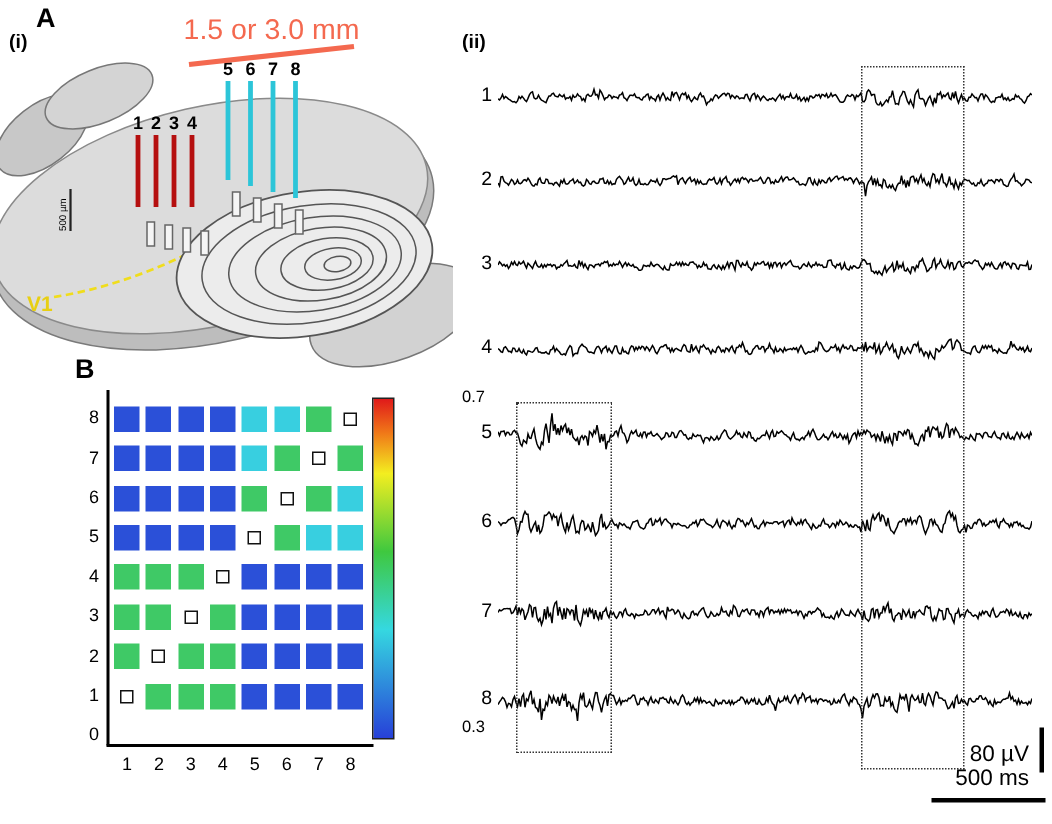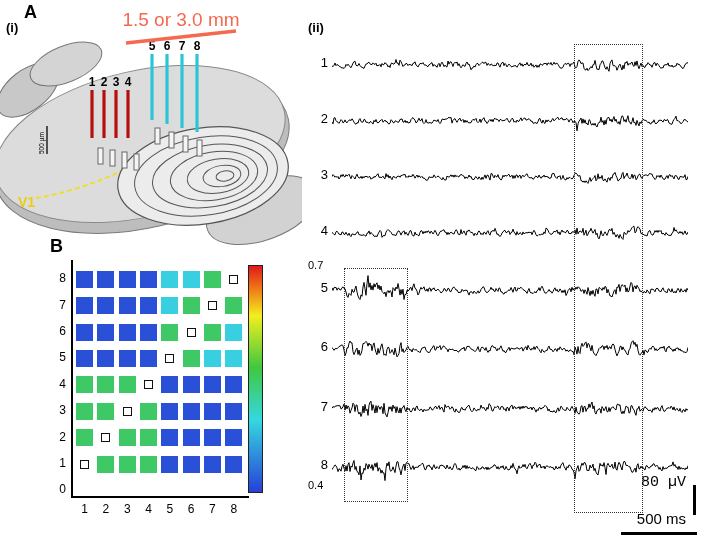--- a/index.html
+++ b/index.html
@@ -127,33 +127,33 @@
       </svg>
       <span class="trace-label" style="left: 312px; top: 457px;">8</span>
       <svg width="356" height="46" viewBox="0 0 356 46" class="trace-svg" style="left: 332px; top: 444px;">
         <polyline points="0,25.7 1,23.9 2,22.6 3,20.9 4,21.8 5,23.9 6,27.6 7,24.9 8,25.2 9,27.2 10,22.4 11,20.3 12,24.3 13,27.1 14,21.7 15,27.1 16,20.5 17,18.7 18,27.5 19,22.0 20,23.2 21,19.1 22,16.5 23,25.5 24,22.4 25,27.5 26,28.2 27,30.8 28,21.9 29,36.0 30,28.9 31,29.5 32,24.1 33,26.2 34,19.6 35,21.1 36,25.1 37,20.2 38,22.9 39,24.4 40,20.6 41,26.5 42,22.2 43,19.3 44,23.2 45,18.6 46,27.2 47,23.8 48,24.5 49,29.2 50,26.2 51,29.1 52,28.8 53,36.6 54,24.5 55,19.2 56,21.9 57,17.8 58,26.4 59,27.3 60,26.0 61,22.8 62,25.9 63,28.6 64,22.1 65,17.7 66,17.8 67,23.6 68,26.3 69,30.9 70,25.6 71,22.1 72,20.0 73,26.6 74,19.2 75,18.5 76,19.7 77,19.7 78,22.7 79,25.5 80,24.0 81,21.7 82,25.6 83,23.1 84,23.7 85,22.8 86,23.5 87,21.4 88,21.8 89,20.6 90,19.4 91,19.6 92,23.0 93,25.8 94,25.4 95,21.7 96,22.3 97,20.9 98,23.0 99,23.2 100,25.8 101,22.9 102,20.7 103,24.0 104,24.6 105,22.5 106,23.7 107,24.8 108,21.4 109,21.6 110,20.9 111,22.1 112,22.0 113,24.1 114,24.7 115,21.0 116,23.5 117,24.9 118,22.7 119,24.4 120,25.9 121,24.0 122,20.8 123,19.4 124,20.9 125,24.5 126,25.7 127,24.1 128,26.2 129,24.6 130,24.2 131,21.6 132,23.6 133,21.2 134,24.7 135,21.6 136,24.4 137,22.9 138,23.4 139,24.8 140,24.3 141,23.7 142,24.9 143,26.3 144,26.5 145,22.5 146,23.8 147,25.5 148,24.4 149,25.2 150,22.9 151,23.0 152,24.9 153,24.8 154,23.0 155,25.8 156,23.2 157,25.5 158,24.1 159,24.0 160,22.8 161,22.8 162,20.8 163,21.0 164,22.5 165,24.9 166,22.6 167,25.2 168,24.1 169,22.1 170,23.7 171,21.7 172,25.2 173,25.4 174,22.4 175,24.5 176,25.9 177,25.7 178,25.1 179,21.6 180,23.9 181,19.4 182,23.0 183,25.0 184,26.0 185,29.8 186,24.7 187,21.8 188,24.3 189,23.3 190,23.2 191,20.5 192,22.8 193,20.4 194,23.8 195,24.8 196,22.4 197,20.6 198,19.3 199,21.4 200,24.7 201,21.2 202,21.3 203,18.2 204,19.4 205,23.4 206,21.2 207,21.0 208,20.1 209,24.1 210,22.6 211,23.7 212,22.0 213,24.9 214,22.3 215,21.9 216,22.3 217,23.5 218,22.7 219,22.8 220,24.0 221,23.3 222,25.8 223,25.2 224,22.2 225,24.5 226,24.6 227,22.8 228,24.3 229,21.2 230,19.5 231,18.7 232,22.3 233,24.0 234,26.2 235,22.6 236,23.9 237,20.8 238,21.7 239,22.4 240,25.2 241,25.8 242,28.7 243,34.8 244,26.8 245,24.2 246,21.6 247,27.3 248,26.2 249,22.0 250,19.2 251,21.3 252,18.7 253,18.6 254,21.0 255,26.6 256,26.2 257,26.6 258,21.1 259,23.7 260,23.3 261,20.1 262,26.6 263,24.3 264,28.2 265,30.0 266,30.9 267,25.5 268,19.3 269,21.9 270,20.7 271,22.4 272,18.6 273,23.7 274,30.5 275,21.4 276,19.3 277,21.4 278,23.0 279,22.2 280,20.2 281,24.4 282,24.1 283,18.0 284,24.9 285,26.2 286,21.0 287,18.3 288,20.0 289,23.2 290,26.0 291,20.2 292,17.3 293,17.7 294,21.4 295,21.4 296,21.6 297,22.8 298,22.8 299,25.9 300,28.4 301,27.9 302,25.9 303,24.0 304,28.2 305,21.4 306,19.7 307,24.9 308,24.7 309,22.2 310,24.1 311,23.3 312,25.0 313,26.0 314,21.9 315,21.6 316,23.4 317,24.0 318,23.7 319,21.8 320,22.1 321,19.9 322,19.8 323,22.1 324,22.3 325,21.2 326,22.8 327,25.3 328,23.4 329,25.8 330,26.9 331,22.6 332,25.3 333,24.1 334,24.2 335,24.4 336,23.0 337,22.1 338,22.1 339,21.5 340,21.4 341,17.9 342,22.1 343,20.5 344,23.5 345,22.8 346,25.5 347,22.2 348,25.3 349,23.4 350,24.8 351,24.7 352,24.3 353,25.8 354,23.8 355,25.0 356,21.6" fill="none" stroke="#000" stroke-width="1"></polyline>
       </svg>
     </div>
 
   <div class="dotted-box" style="left:344px;top:268px;width:62px;height:232px;"></div>
   <div class="dotted-box" style="left:574px;top:44px;width:67px;height:467px;"></div>
 
-  <div class="scale-text" style="left:614px;top:474px;width:72px;font-family:Liberation Mono, monospace;">80 µV</div>
+  <div class="scale-text" style="left:614px;top:494px;width:72px;">80 µV</div>
   <div class="vbar" style="left:693px;top:485px;height:30px;"></div>
   <div class="scale-text" style="left:614px;top:510px;width:72px;">500 ms</div>
   <div class="hbar" style="left:621px;top:532px;width:76px;"></div>
 
   <div class="panel-letter" style="left:50px;top:236px;">B</div>
 
   <div id="matrix-layer" class="abs" style="left:0;top:0;width:701px;height:549px;">
     <div class="axis-line" style="left:71px;top:260px;width:1.5px;height:237px;"></div>
     <div class="axis-line" style="left:71px;top:496px;width:178px;height:1.5px;"></div>
     <div id="colorbar" style="left: 248px; top: 265px; width: 13px; height: 226px; background: linear-gradient(rgb(224, 26, 26) 0%, rgb(240, 120, 24) 10%, rgb(243, 238, 32) 22%, rgb(63, 200, 63) 45%, rgb(53, 216, 224) 68%, rgb(39, 64, 216) 100%);"></div>
     <div class="cb-label" style="left:264px;top:259px;">0.7</div>
-    <div class="cb-label" style="left:264px;top:479px;">0.4</div>
+    <div class="cb-label" style="left:264px;top:479px;">0.3</div>
   <div class="cell" style="background: rgb(43, 80, 216); left: 76.15px; top: 270.7px; width: 17px; height: 17px;"></div>
       <div class="cell" style="background: rgb(43, 80, 216); left: 97.45px; top: 270.7px; width: 17px; height: 17px;"></div>
       <div class="cell" style="background: rgb(43, 80, 216); left: 118.75px; top: 270.7px; width: 17px; height: 17px;"></div>
       <div class="cell" style="background: rgb(43, 80, 216); left: 140.05px; top: 270.7px; width: 17px; height: 17px;"></div>
       <div class="cell" style="background: rgb(56, 207, 224); left: 161.35px; top: 270.7px; width: 17px; height: 17px;"></div>
       <div class="cell" style="background: rgb(56, 207, 224); left: 182.65px; top: 270.7px; width: 17px; height: 17px;"></div>
       <div class="cell" style="background: rgb(63, 201, 102); left: 203.95px; top: 270.7px; width: 17px; height: 17px;"></div>
       <div class="cell-diag" style="left: 229.25px; top: 274.7px; width: 9px; height: 9px;"></div>
       <div class="cell" style="background: rgb(43, 80, 216); left: 76.15px; top: 297.1px; width: 17px; height: 17px;"></div>
       <div class="cell" style="background: rgb(43, 80, 216); left: 97.45px; top: 297.1px; width: 17px; height: 17px;"></div>

